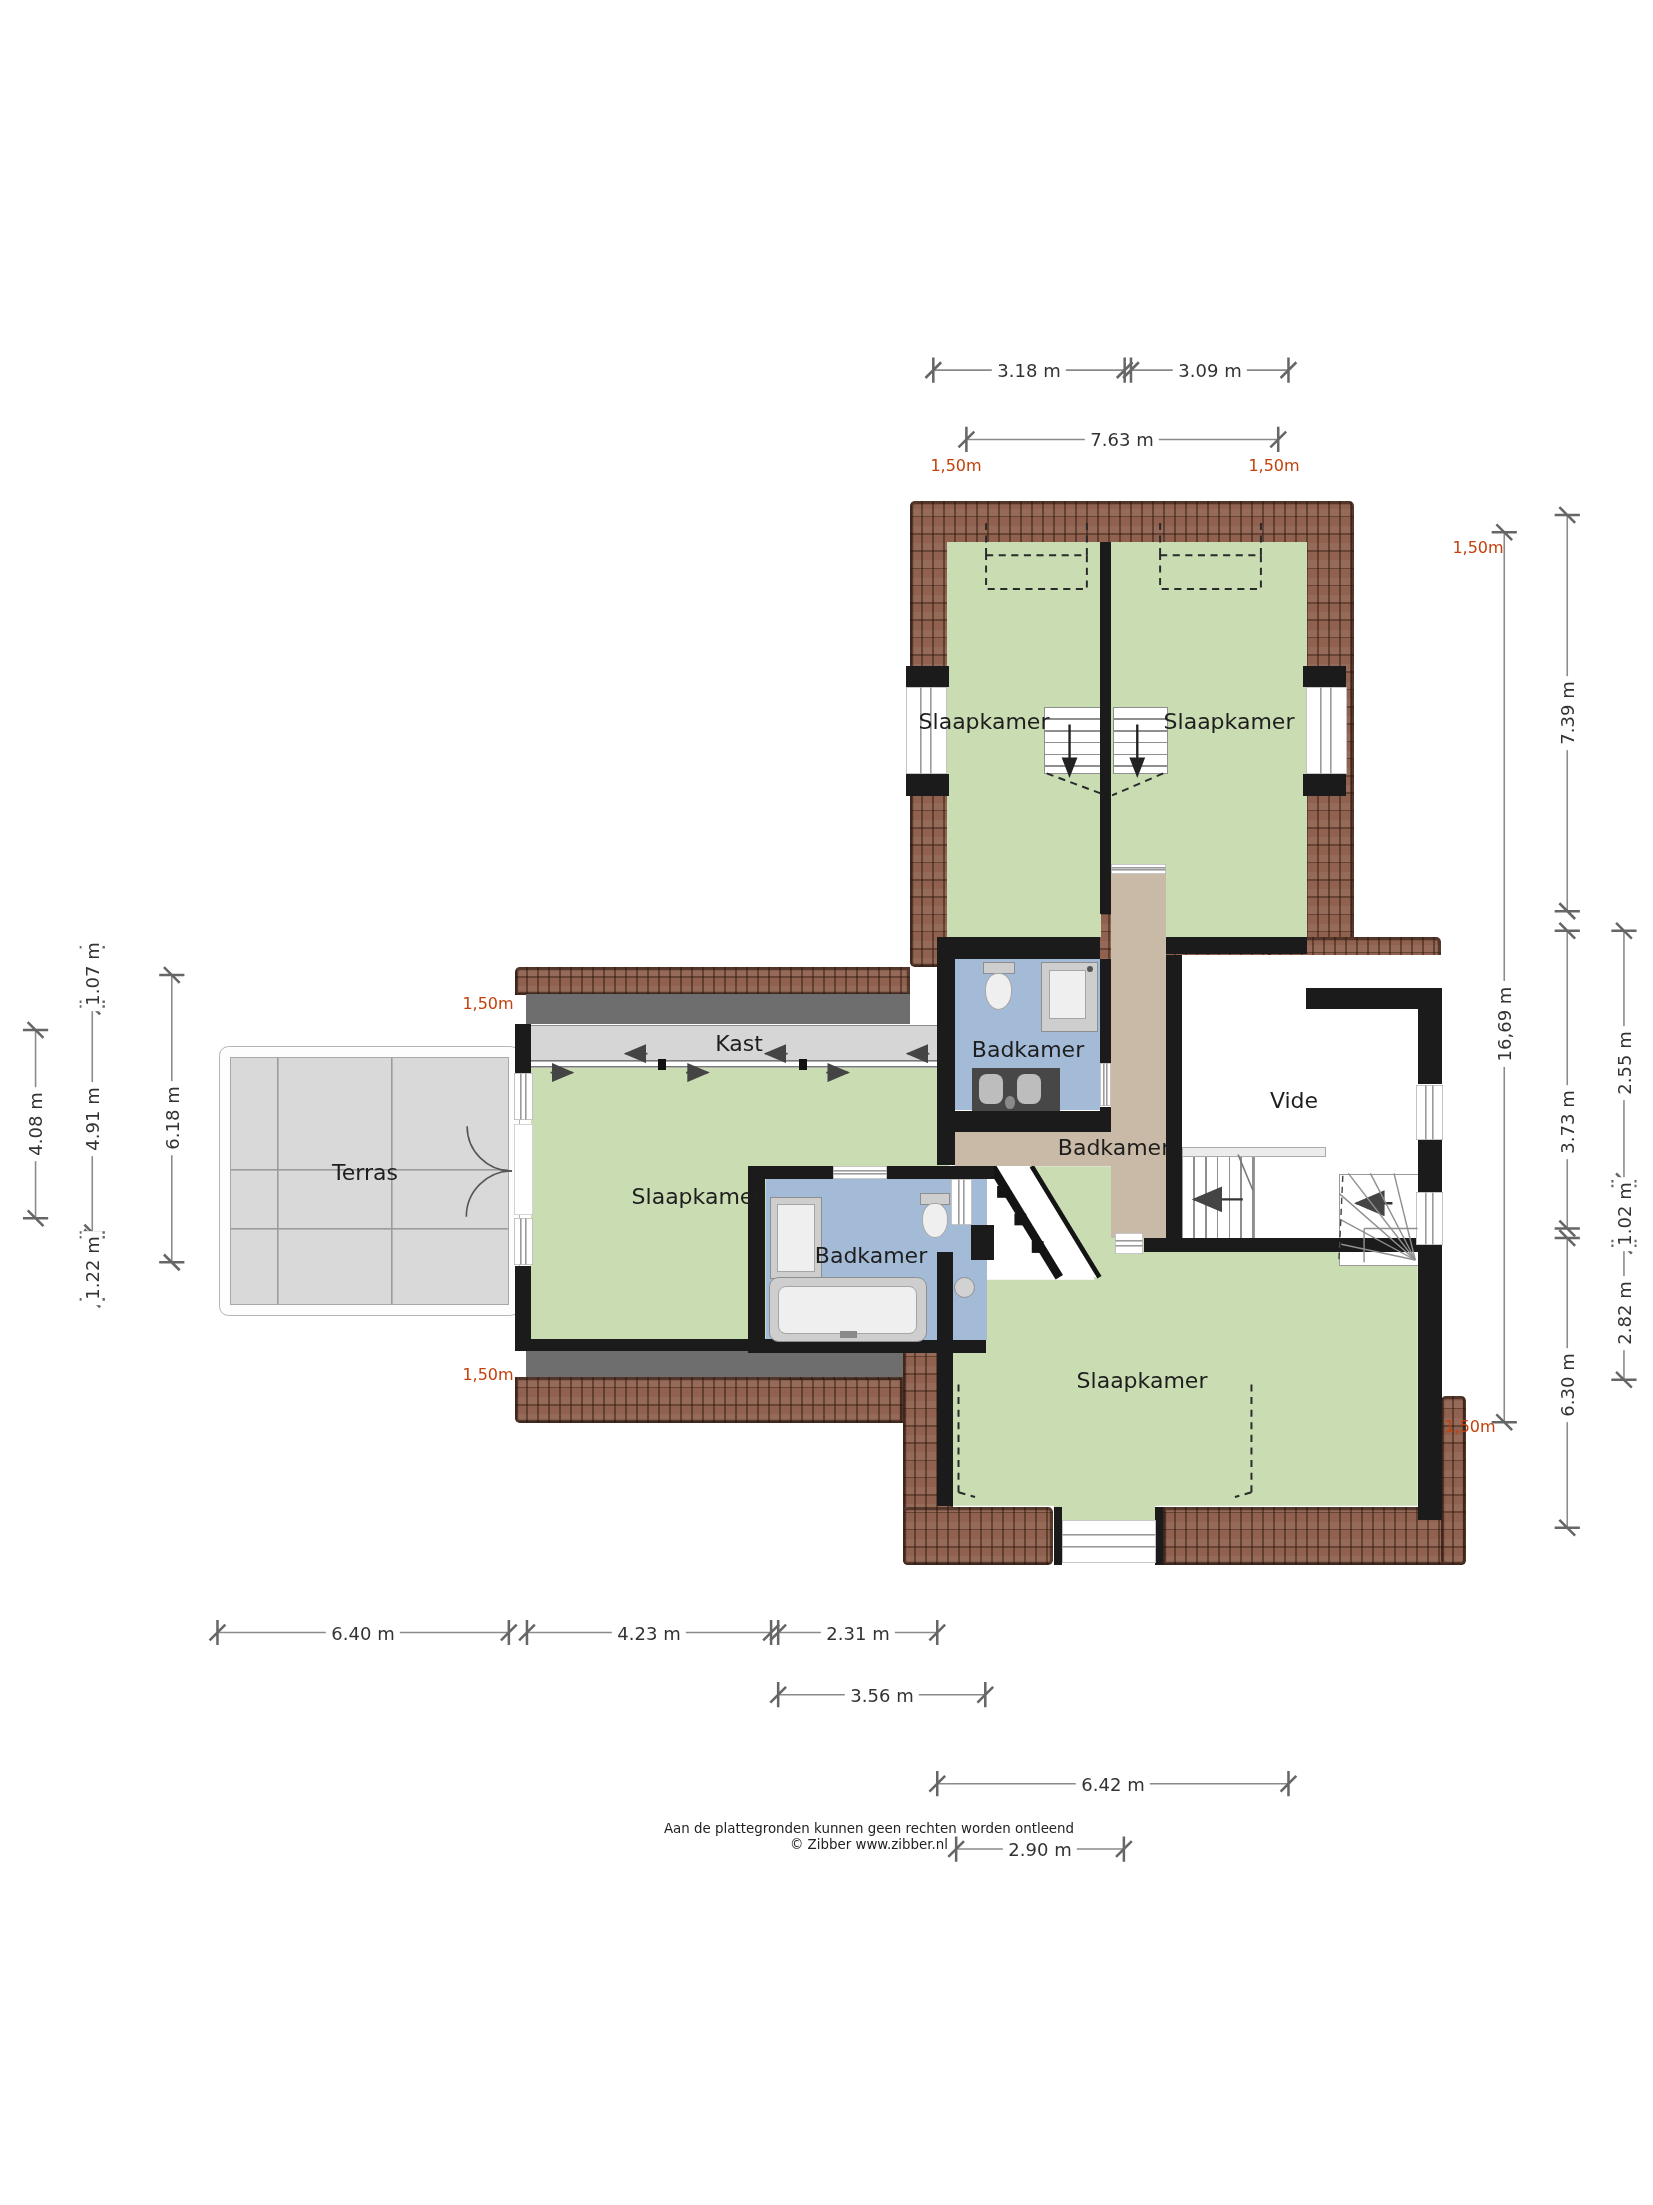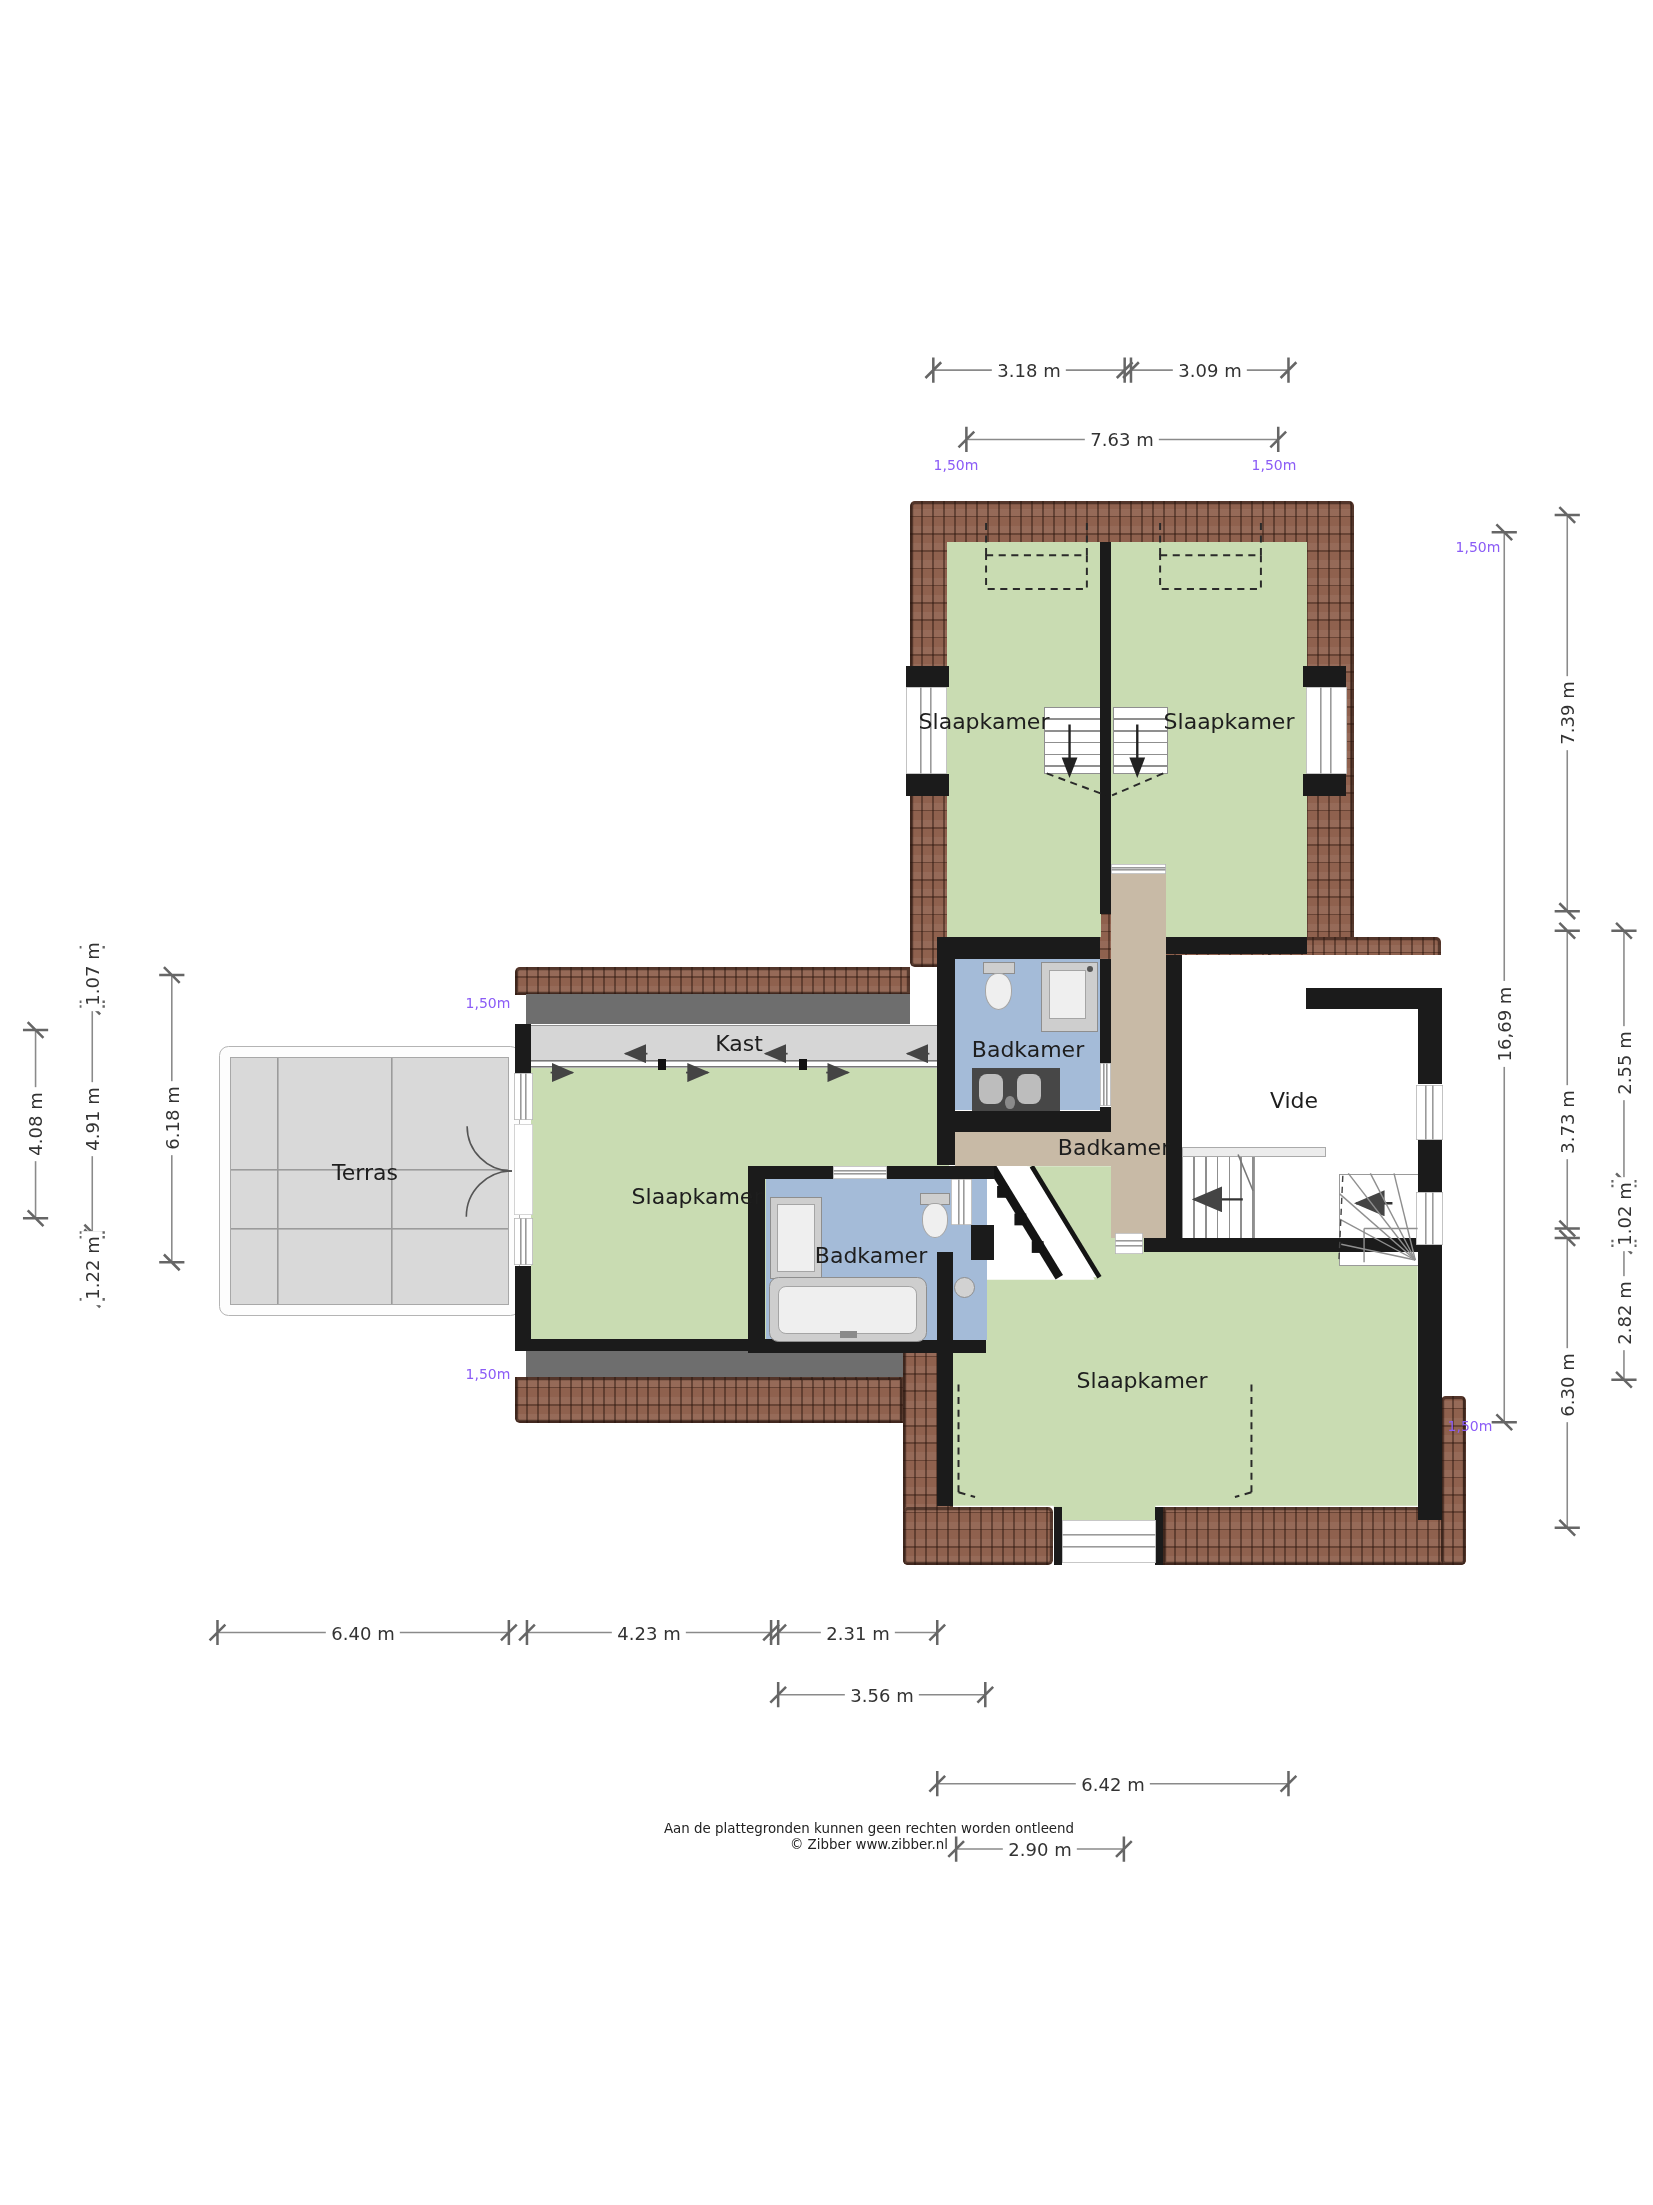--- a/index.html
+++ b/index.html
@@ -36,21 +36,21 @@
     background-image:repeating-linear-gradient(180deg, rgba(0,0,0,0) 0 10.2px, #8f8f8f 10.2px 11.8px);}
   .vtread{position:absolute;background:#fff;
     background-image:repeating-linear-gradient(90deg, rgba(0,0,0,0) 0 10.2px, #8f8f8f 10.2px 11.8px);
     border:0.8px solid #9a9a9a;}
   .fix{position:absolute;background:#cecece;border:1.6px solid #8e8e8e;}
   .fixin{position:absolute;background:#efefef;border:0.8px solid #a5a5a5;}
   .lbl{position:absolute;transform:translate(-50%,-50%);font-size:22px;color:#1e1e1e;white-space:nowrap;z-index:40;}
   .dim{position:absolute;transform:translate(-50%,-50%);font-size:18px;color:#333;background:#fff;
     padding:0 5.5px;white-space:nowrap;z-index:40;}
   .dimv{transform:translate(-50%,-50%) rotate(-90deg);}
-  .mark{position:absolute;transform:translate(-50%,-50%);font-size:14px;color:#8b5cf6;white-space:nowrap;z-index:40;}
+  .mark{position:absolute;transform:translate(-50%,-50%);font-size:16px;color:#c2410c;white-space:nowrap;z-index:40;}
   .foot{position:absolute;transform:translateX(-50%);font-size:13.4px;color:#222;white-space:nowrap;z-index:40;}
   svg{position:absolute;left:0;top:0;}
   .svgbase{z-index:0;} .layer{z-index:1;} .svgtop{z-index:30;pointer-events:none;}
   .kast{position:absolute;background:var(--c-closet_gray,#d6d6d6);border:1.6px solid #8e8e8e;border-bottom:none;}
   .track{position:absolute;background:#fff;
     background-image:linear-gradient(#777,#777),linear-gradient(#777,#777);
     background-size:100% 1.6px,100% 1.6px;background-position:0 0,0 100%;background-repeat:no-repeat;}
   .terout{position:absolute;background:#fdfdfd;border:1.6px solid #b4b4b4;border-radius:9.5px;}
   .terin{position:absolute;background:var(--c-terrace_gray,#d9d9d9);border:0.8px solid #a8a8a8;
     background-image:linear-gradient(90deg,#9b9b9b,#9b9b9b),linear-gradient(90deg,#9b9b9b,#9b9b9b),

